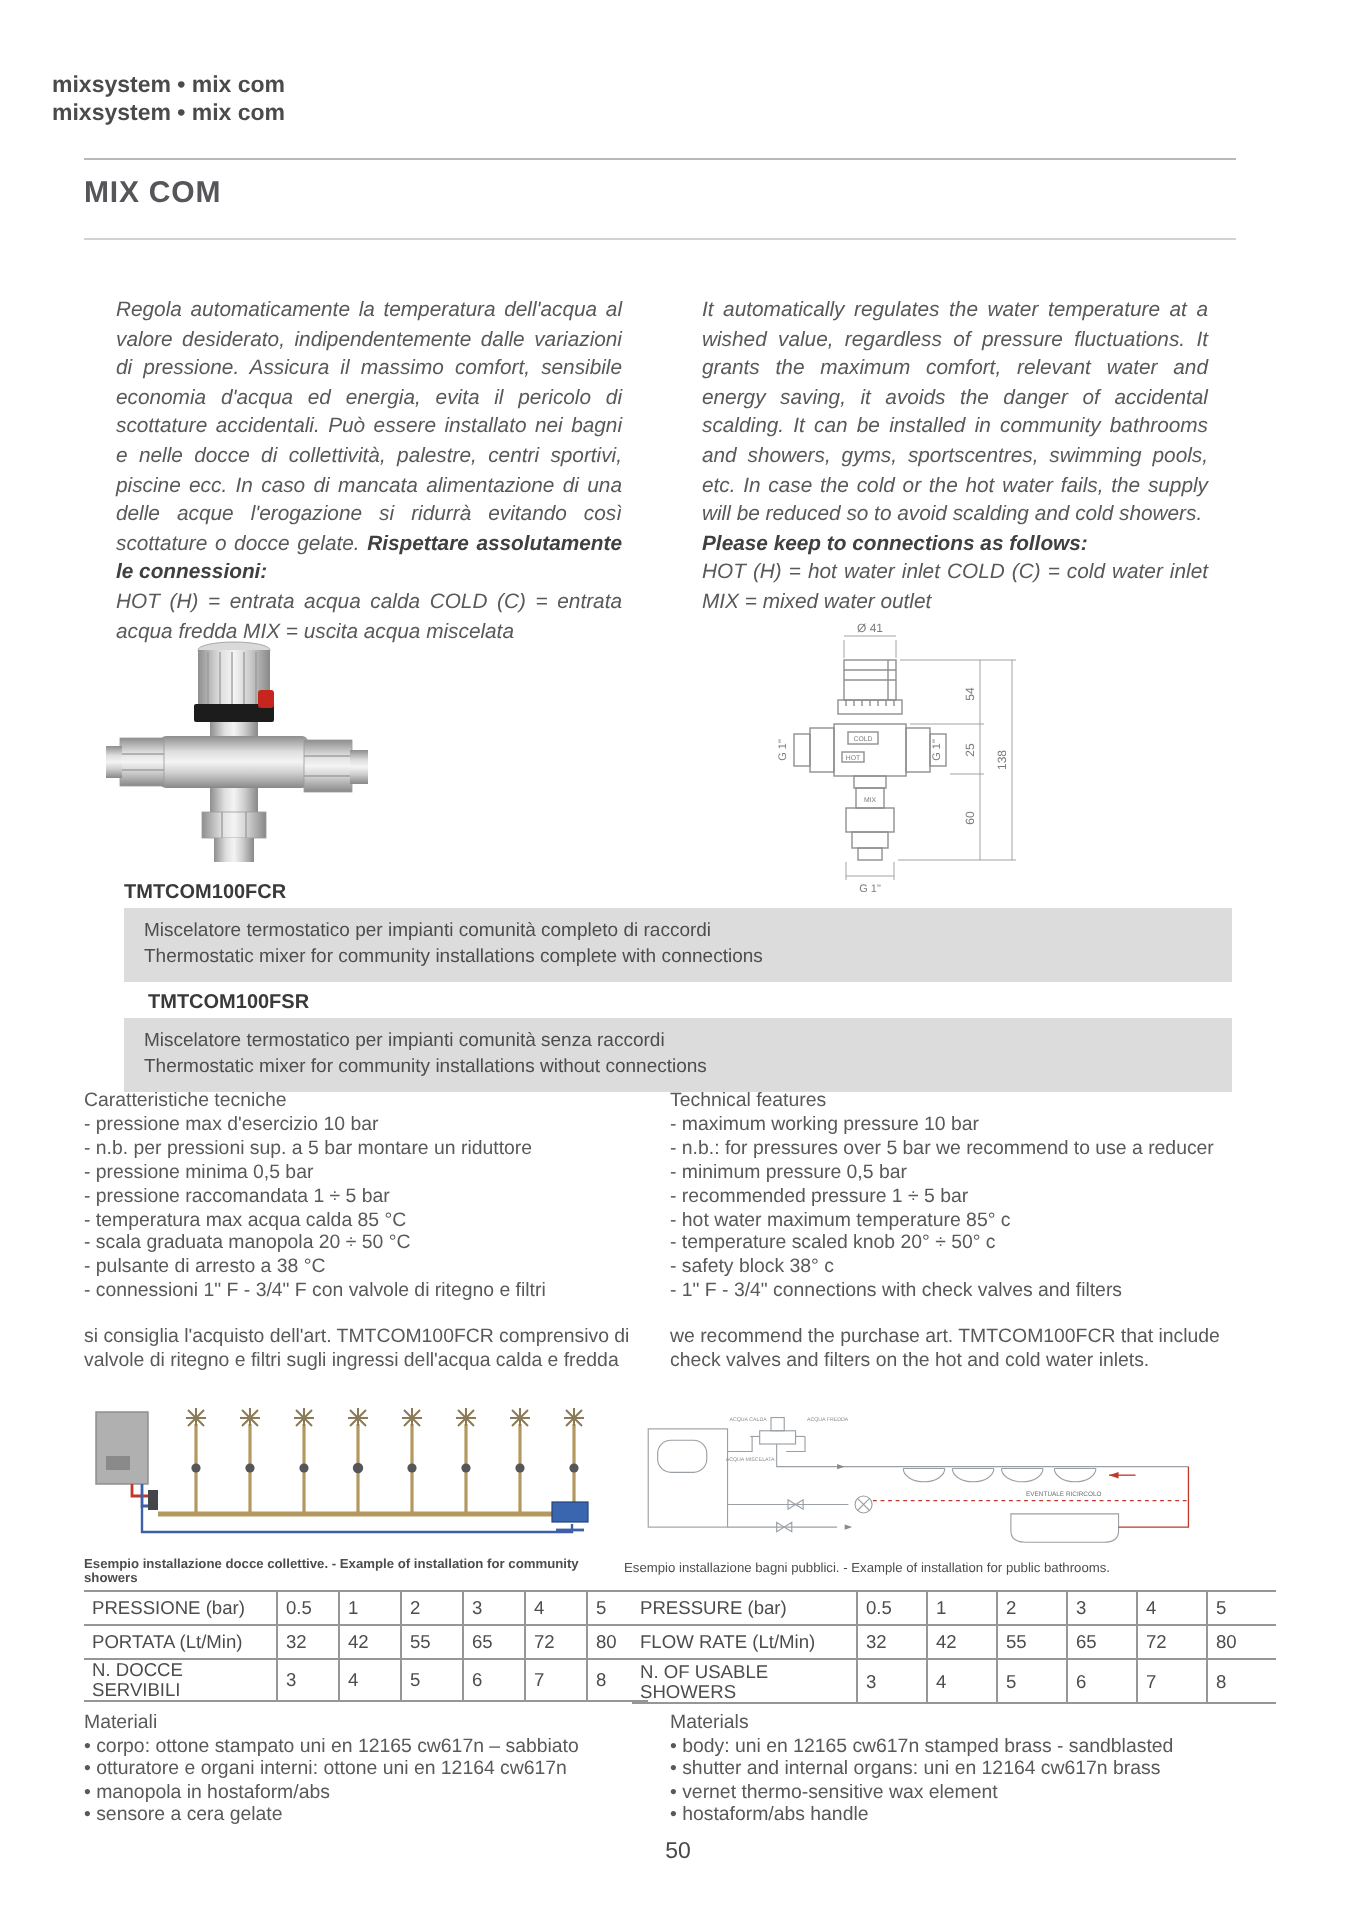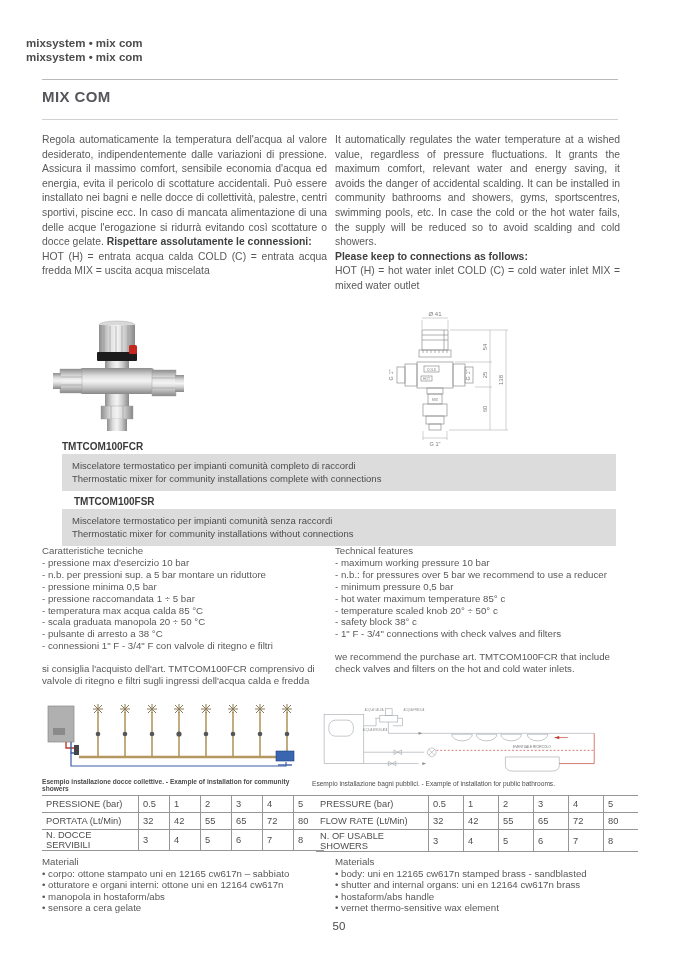--- a/index.html
+++ b/index.html
@@ -6,21 +6,21 @@
   body{width:678px;height:959px;font-family:"Liberation Sans",sans-serif;color:#58595b;}
   .page{position:relative;width:678px;height:959px;overflow:hidden;background:#fff;}
 
   .brand{position:absolute;left:26px;top:36px;font-size:11.5px;line-height:14px;color:#4b4b4b;font-weight:600;}
   .rule{position:absolute;left:42px;width:576px;border-top:1px solid #b9b9b9;height:0;}
   .rule.r1{top:79px;}
   .rule.r2{top:119px;border-top-color:#d2d2d2;}
   .title{position:absolute;left:42px;top:88px;font-size:15px;font-weight:700;letter-spacing:.4px;color:#55565a;}
 
   .intro{position:absolute;left:42px;top:133px;width:578px;display:flex;gap:8px;}
-  .intro .col{flex:1;margin:0;font-size:10.4px;line-height:14.6px;text-align:justify;color:#58595b;}
+  .intro .col{flex:1;margin:16px;font-size:10.4px;line-height:14.6px;text-align:justify;color:#58595b;font-style:italic;}
   .intro strong{color:#3f4042;}
 
   .photo{position:absolute;left:50px;top:320px;width:140px;height:118px;}
   .tdraw{position:absolute;left:388px;top:310px;width:132px;height:138px;}
 
   .products{position:absolute;left:62px;top:441px;width:554px;}
   .pcode{font-size:10px;font-weight:700;color:#3a3a3c;height:13px;}
   .pbar{background:#dcdcdc;padding:5px 10px 6px 10px;font-size:9.5px;line-height:13px;color:#4c4d4f;margin-bottom:5px;}
   .pcode.second{margin-top:3px;margin-left:12px;}
 
@@ -198,20 +198,21 @@
       <div>- scala graduata manopola 20 ÷ 50 °C</div>
       <div>- pulsante di arresto a 38 °C</div>
       <div>- connessioni 1" F - 3/4" F con valvole di ritegno e filtri</div>
       <div class="note">si consiglia l'acquisto dell'art. TMTCOM100FCR comprensivo di valvole di ritegno e filtri sugli ingressi dell'acqua calda e fredda</div>
     </div>
     <div class="col">
       <div>Technical features</div>
       <div>- maximum working pressure 10 bar</div>
       <div>- n.b.: for pressures over 5 bar we recommend to use a reducer</div>
       <div>- minimum pressure 0,5 bar</div>
+      <div>- recommended pressure 1 ÷ 5 bar</div>
       <div>- hot water maximum temperature 85° c</div>
       <div>- temperature scaled knob 20° ÷ 50° c</div>
       <div>- safety block 38° c</div>
       <div>- 1" F - 3/4" connections with check valves and filters</div>
       <div class="note">we recommend the purchase art. TMTCOM100FCR that include check valves and filters on the hot and cold water inlets.</div>
     </div>
   </div>
 
   <div class="diag left">
     <svg viewBox="0 0 258 70" width="258" height="70">
@@ -372,20 +373,20 @@
       <div>Materiali</div>
       <div>• corpo: ottone stampato uni en 12165 cw617n – sabbiato</div>
       <div>• otturatore e organi interni: ottone uni en 12164 cw617n</div>
       <div>• manopola in hostaform/abs</div>
       <div>• sensore a cera gelate</div>
     </div>
     <div class="col">
       <div>Materials</div>
       <div>• body: uni en 12165 cw617n stamped brass - sandblasted</div>
       <div>• shutter and internal organs: uni en 12164 cw617n brass</div>
+      <div>• vernet thermo-sensitive wax element</div>
       <div>• hostaform/abs handle</div>
-      <div>• vernet thermo-sensitive wax element</div>
     </div>
   </div>
 
   <div class="pageno">50</div>
 
 </div>
 
 </body></html>

